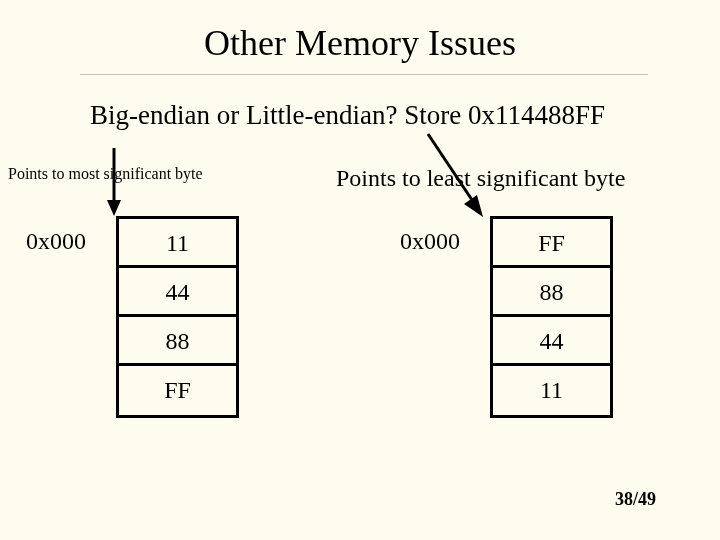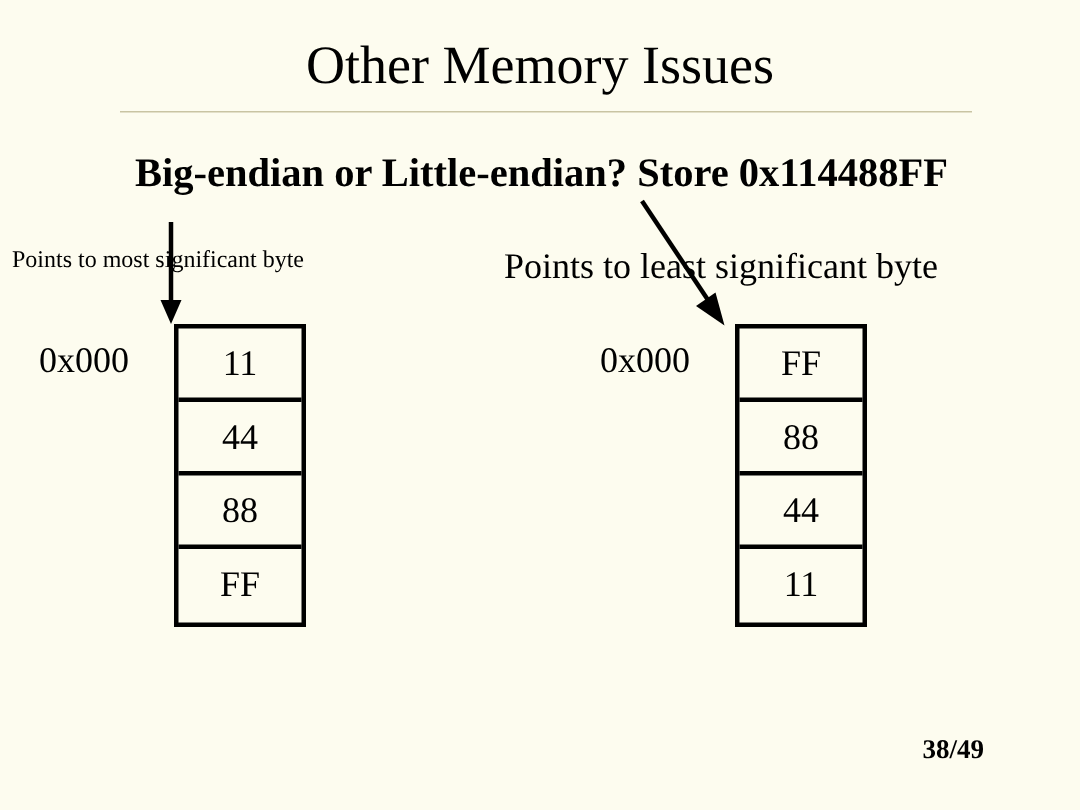--- a/index.html
+++ b/index.html
@@ -27,21 +27,20 @@
     left: 80px;
     width: 568px;
     height: 1px;
     background: #c9c4a3;
   }
   .subtitle {
     position: absolute;
     top: 100px;
     left: 90px;
     font-size: 27px;
-    font-weight: bold;
   }
   .caption-left {
     position: absolute;
     top: 165px;
     left: 8px;
     font-size: 16px;
   }
   .caption-right {
     position: absolute;
     top: 165px;
@@ -56,21 +55,21 @@
   }
   .addr-right {
     position: absolute;
     top: 228px;
     left: 400px;
     font-size: 24px;
   }
   .memcol {
     position: absolute;
     top: 216px;
-    width: 88px;
+    width: 123px;
     border: 3px solid #000;
     box-sizing: border-box;
   }
   .memcol.left { left: 116px; }
   .memcol.right { left: 490px; }
   .cell {
     height: 49px;
     line-height: 49px;
     text-align: center;
     font-size: 24px;

